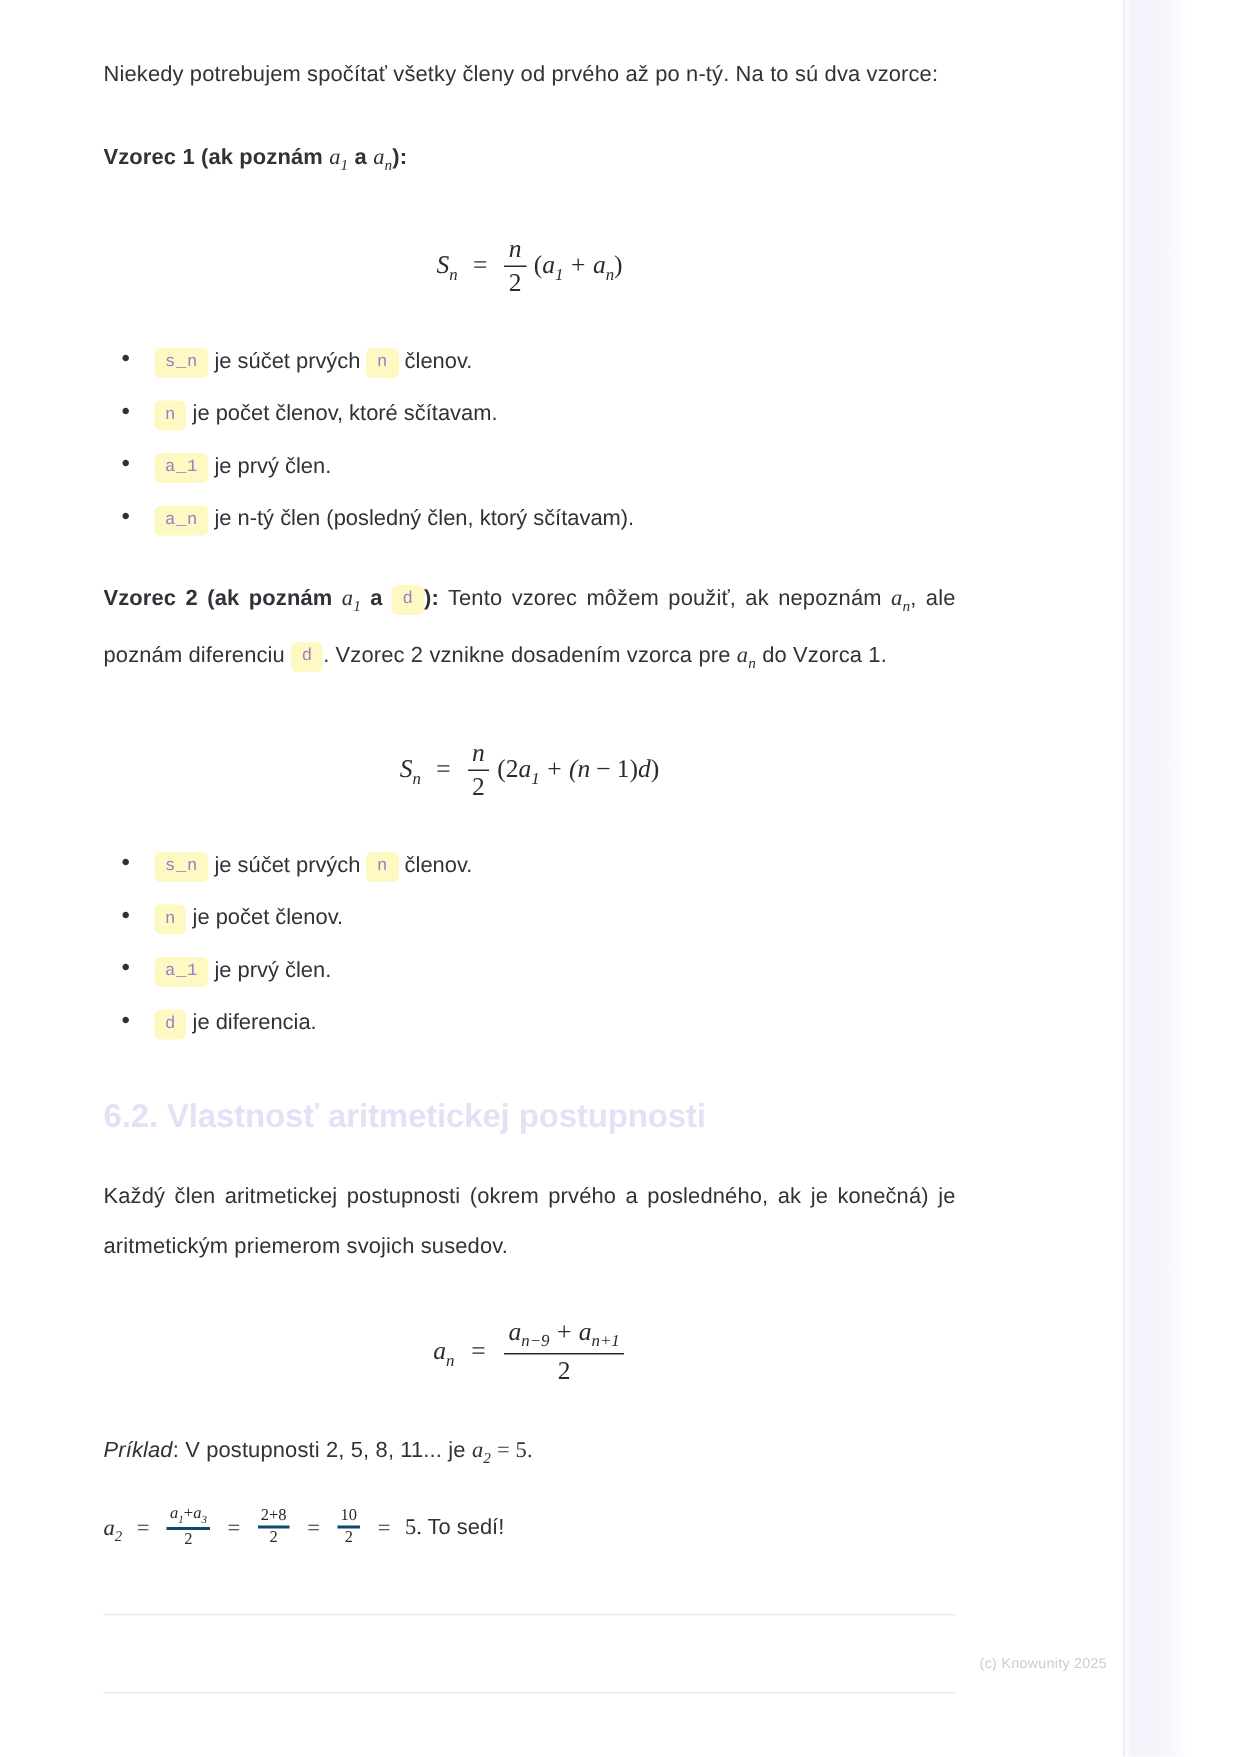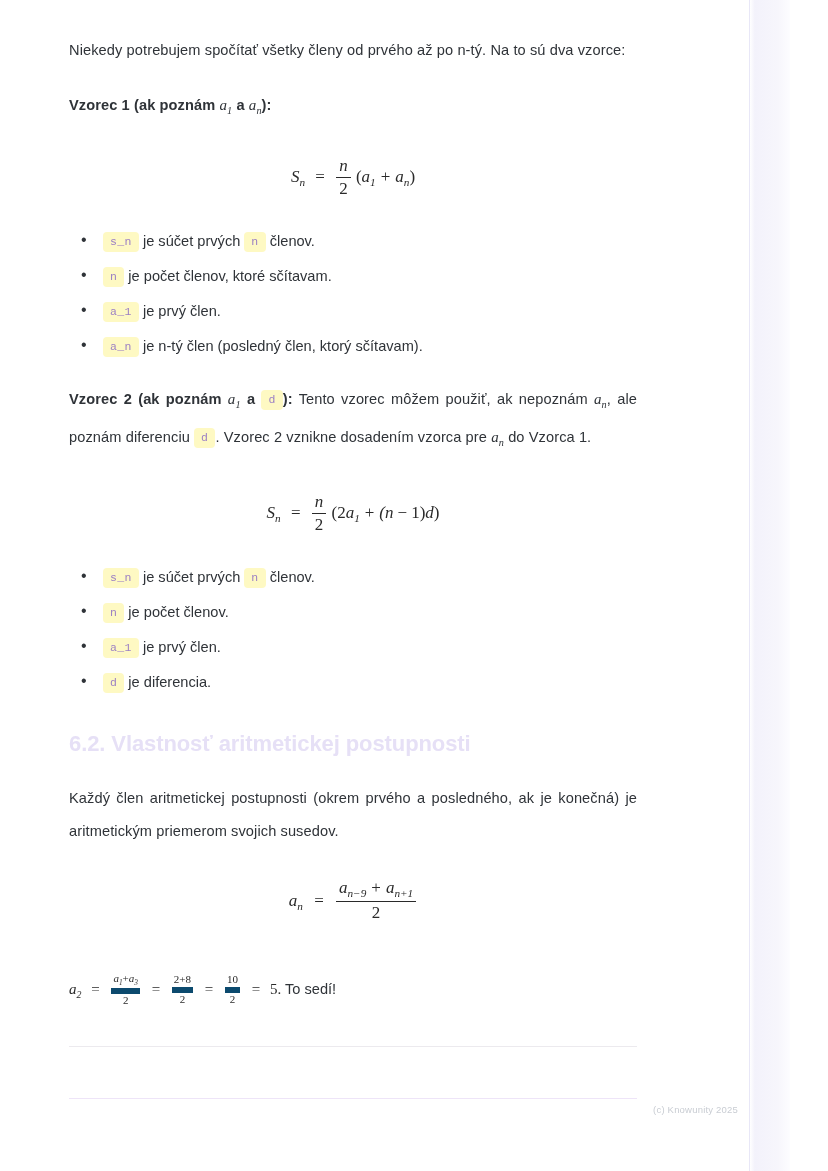--- a/index.html
+++ b/index.html
@@ -195,21 +195,21 @@
     display: inline-block;
     vertical-align: middle;
     text-align: center;
     font-size: 11px;
     margin: 0 2px;
     position: relative;
     top: -1px;
   }
   .frac-sm .num {
     display: block;
-    border-bottom: 6px solid #0c4a6e;
+    border-bottom: 2px solid #0c4a6e;
     padding: 0 2px 0 2px;
     line-height: 1.2;
   }
   .frac-sm .den {
     display: block;
     padding: 0 2px;
     line-height: 1.2;
   }
 
   .footer-note {
@@ -303,20 +303,21 @@
         <span style="margin:0 7px">=</span>
         <span class="frac">
           <span class="num"><span class="f-it"><span>a</span><sub>n−9</sub></span><span style="margin:0 5px">+</span><span class="f-it"><span>a</span><sub>n+1</sub></span></span>
           <span class="den">2</span>
         </span>
       </span>
     </div>
 
     <div style="height:30px"></div>
 
+    <p class="body-text" style="line-height:24px"><span class="ital">Príklad</span><span>:</span><span> V postupnosti 2, 5, 8, 11... je </span><span class="mv"><span>a</span><sub>2</sub></span><span class="mv" style="font-style:normal"> = 5.</span></p>
 
     <div style="height:19px"></div>
 
     <div class="compute">
       <span class="f-it"><span>a</span><sub>2</sub></span>
       <span style="margin:0 6px">=</span>
       <span class="frac-sm">
         <span class="num"><span class="f-it"><span>a</span><sub>1</sub></span><span>+</span><span class="f-it"><span>a</span><sub>3</sub></span></span>
         <span class="den">2</span>
       </span>

